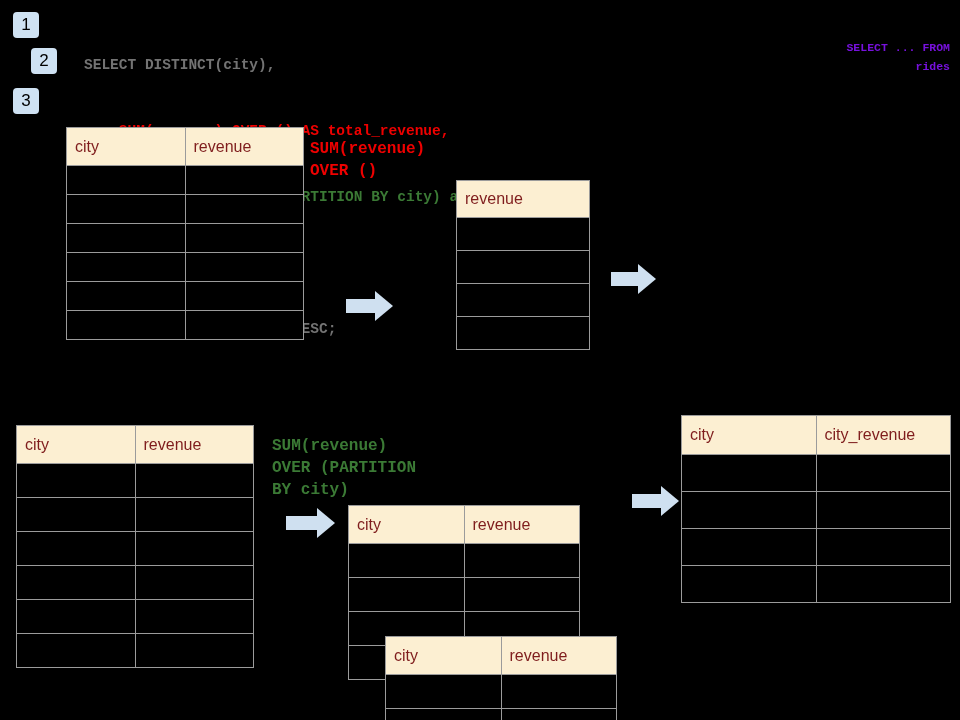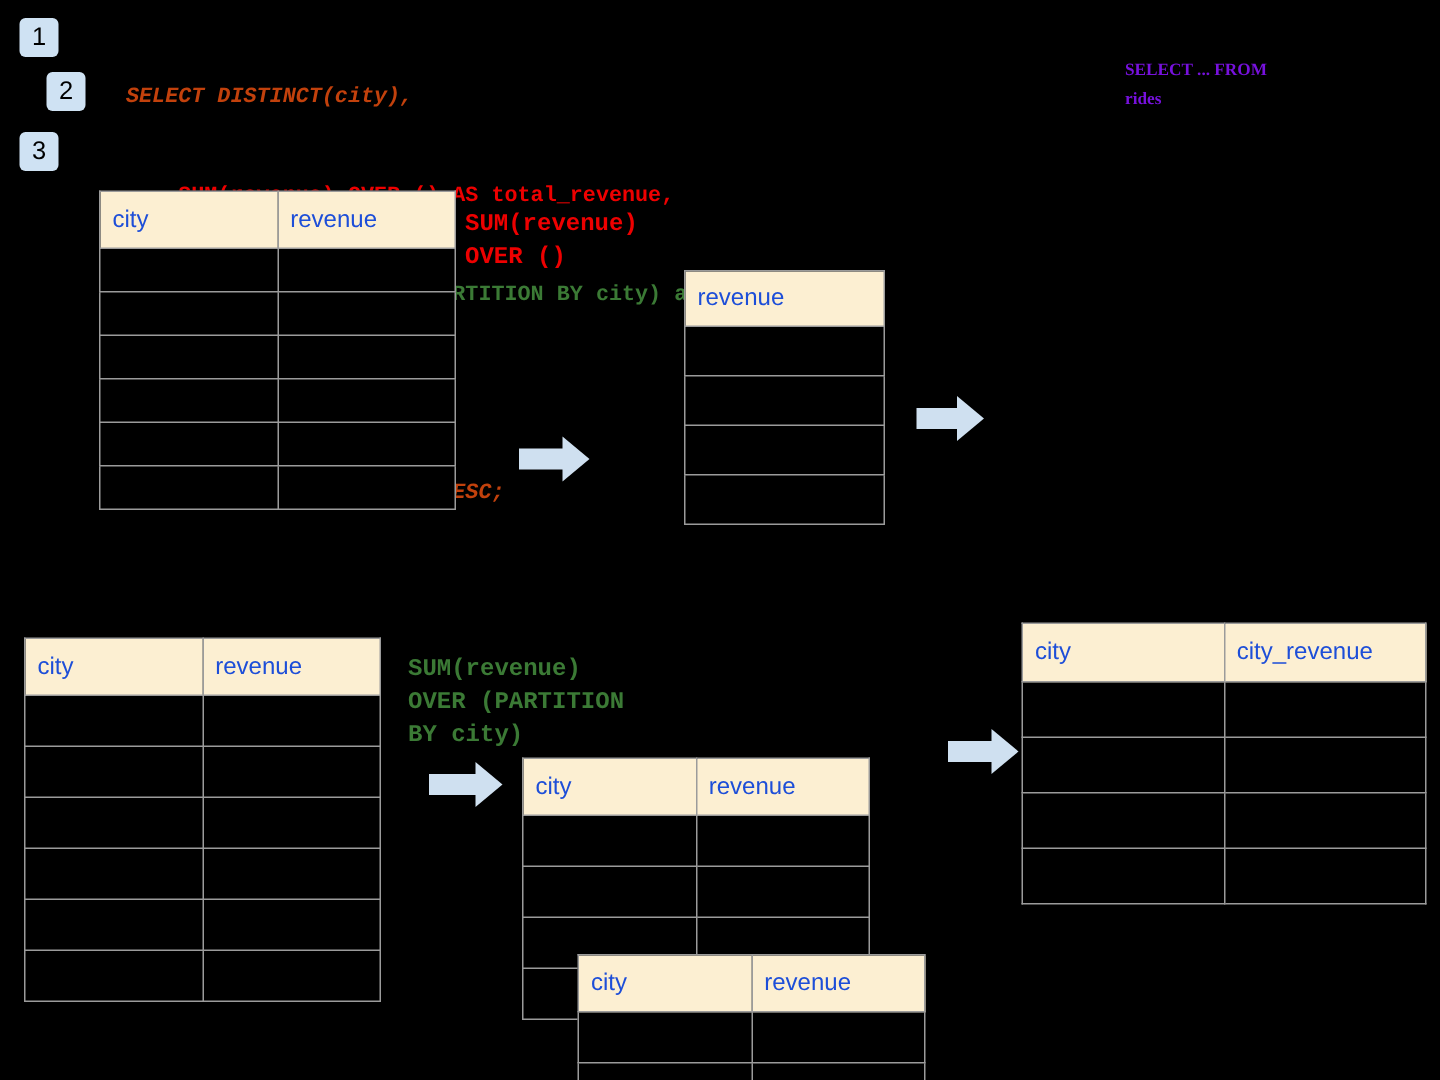--- a/index.html
+++ b/index.html
@@ -46,34 +46,35 @@
     left: 84px;
     top: 10px;
     font-family: "Liberation Mono", "DejaVu Sans Mono", monospace;
     font-size: 14.5px;
     line-height: 22px;
     white-space: pre;
     font-weight: bold;
     letter-spacing: 0px;
   }
   .sql .l { display: block; }
-  .c-purple { color: #c2410c; font-style: italic; }
+  .c-purple { color: #737373; }
   .c-red    { color: #ee0000; }
   .c-green  { color: #3b7a35; }
 
   .side-note {
     position: absolute;
     left: 750px;
     top: 38px;
     width: 200px;
-    font-family: Liberation Serif, serif;
+    font-family: Liberation Mono, monospace;
     font-size: 11.5px;
     line-height: 19px;
     font-weight: bold;
     color: #7711dd;
+    text-align: right;
   }
 
   
   .annot {
     position: absolute;
     font-family: "Liberation Mono", "DejaVu Sans Mono", monospace;
     font-size: 16px;
     line-height: 22px;
     font-weight: bold;
     white-space: pre;
@@ -89,21 +90,21 @@
     table-layout: fixed;
   }
   .tbl td {
     border: 1px solid #9b9b9b;
     background: #000000;
     padding: 0;
   }
   .tbl th {
     border: 1px solid #9b9b9b;
     background: #fcefd2;
-    color: #1d4ed8;
+    color: #7f1d1d;
     font-family: "Liberation Sans", sans-serif;
     font-weight: normal;
     font-size: 16px;
     text-align: left;
     padding: 6px 0 6px 8px;
   }
 
   
   #tbl-rides-top   { left: 66px;  top: 127px; width: 238px; }
   #tbl-rides-top th, #tbl-rides-top td { height: 28px; }

